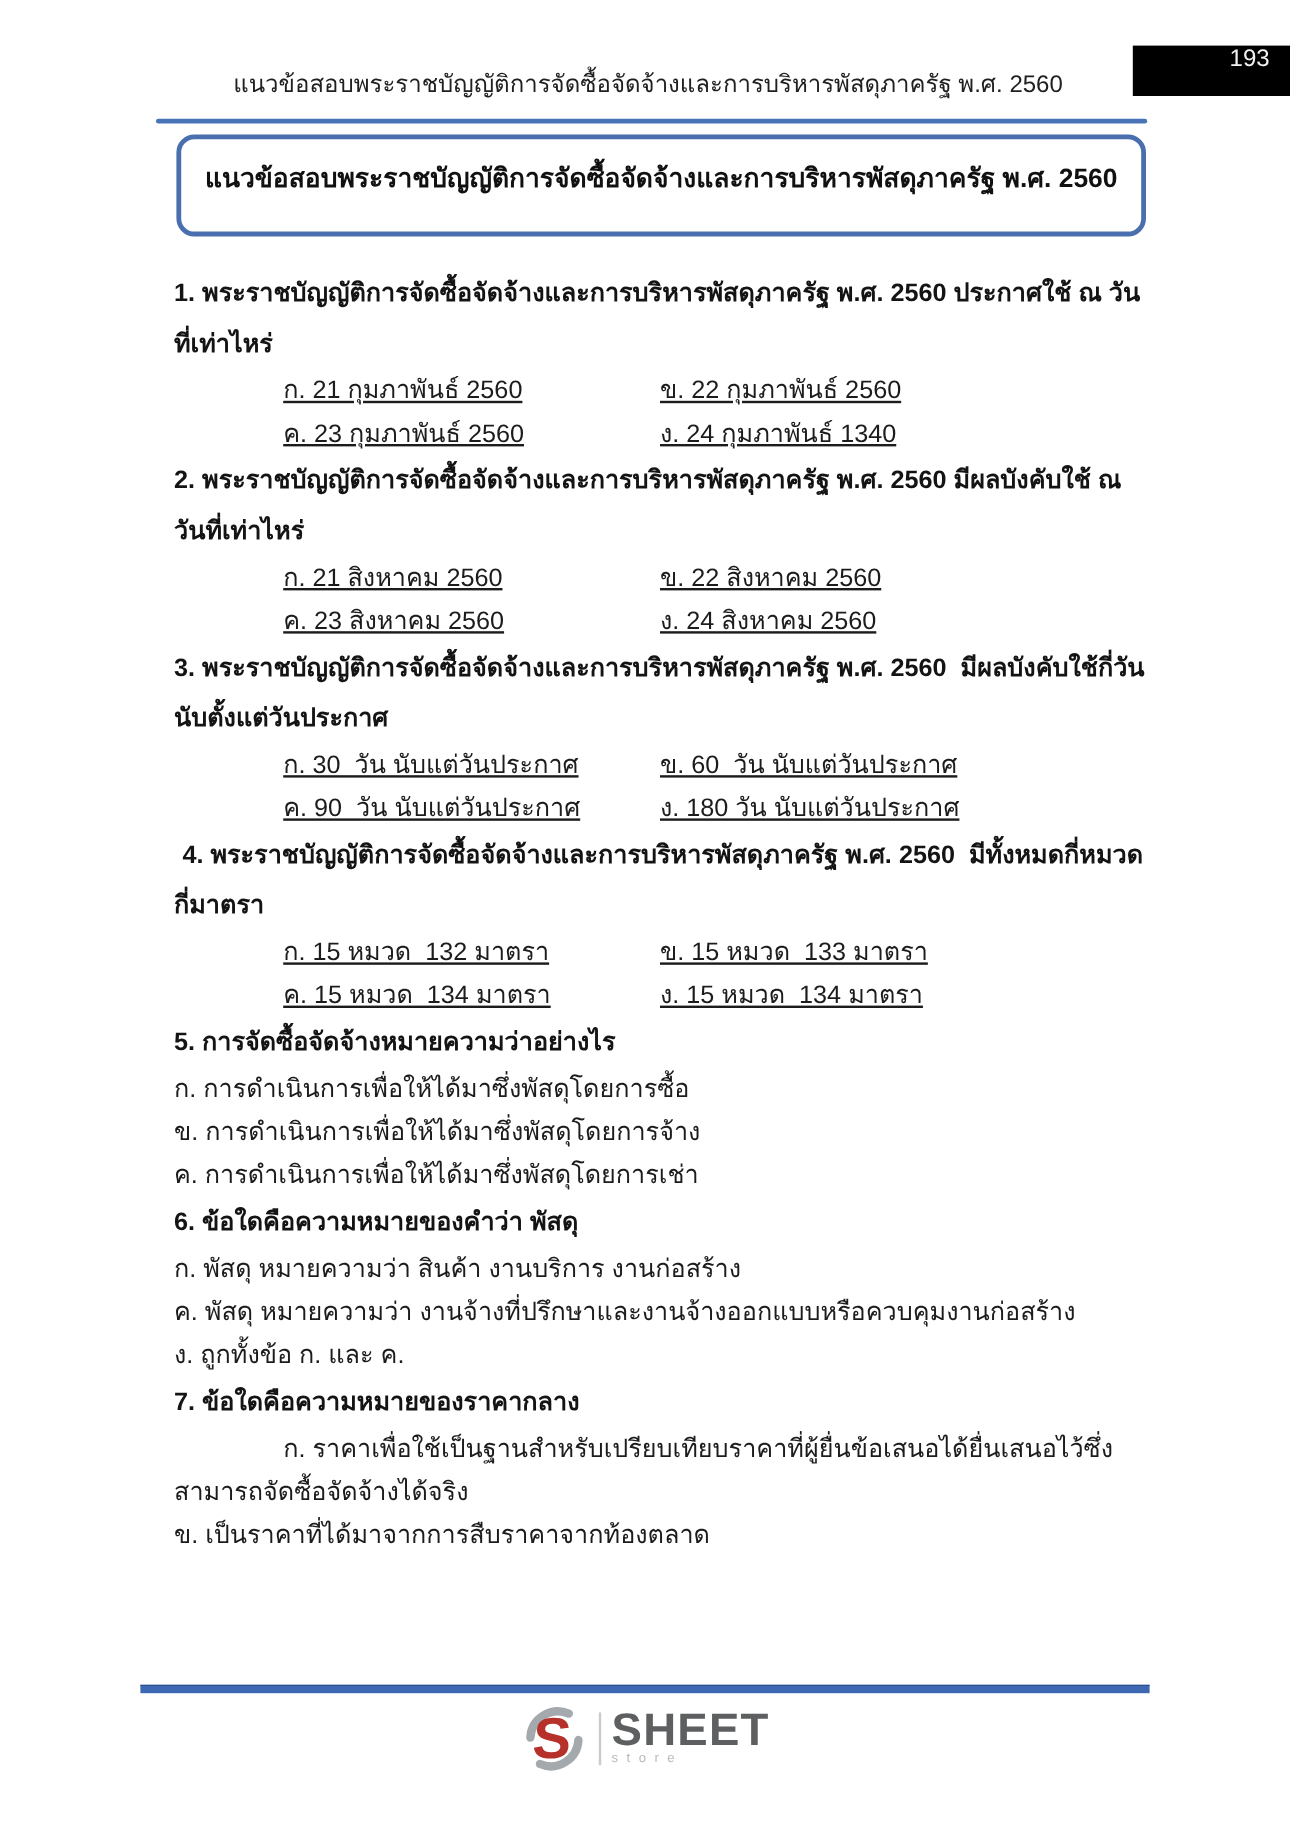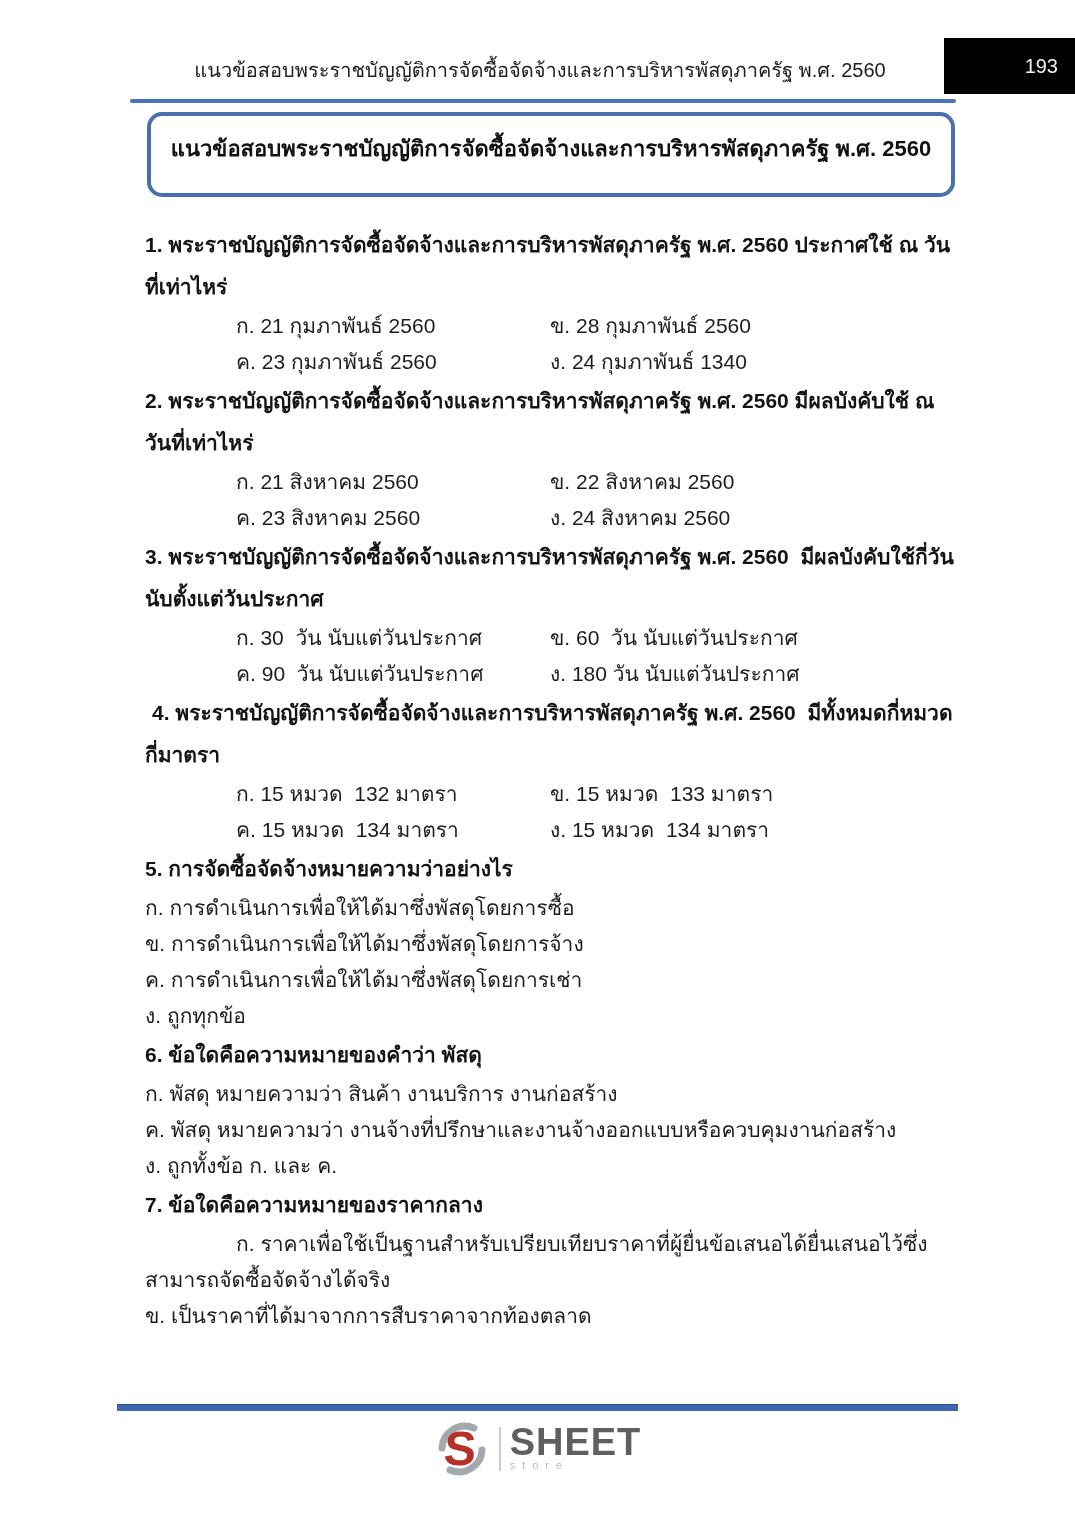--- a/index.html
+++ b/index.html
@@ -11,23 +11,23 @@
     color:#1c1c1c;
     overflow:hidden;
   }
   
   .header-title{
     position:absolute;top:54px;left:145px;width:790px;
     text-align:center;font-size:20px;color:#202020;
     white-space:nowrap;
   }
   .page-num-box{
-    position:absolute;top:38px;right:0;width:131px;height:56px;
+    position:absolute;top:38px;right:0;width:131px;height:42px;
     background:#000000;color:#f1f1f1;
-    display:flex;align-items:center;justify-content:flex-end;
+    display:flex;align-items:flex-start;justify-content:flex-end;
     padding-right:17px;box-sizing:border-box;font-size:20px;
   }
   .header-rule{
     position:absolute;top:99px;left:130px;width:826px;height:4px;
     background:#4a74b8;border-radius:2px;
   }
   
   .title-box{
     position:absolute;top:112px;left:147px;width:808px;height:85px;
     border:4px solid #4a6fae;border-radius:15px;box-sizing:border-box;
@@ -45,21 +45,21 @@
   }
   .q-text{
     margin:0;font-weight:bold;font-size:21px;line-height:42px;
     white-space:pre-wrap;color:#141414;
   }
   .q-text.indent-sm{text-indent:7px;}
   .opt{
     font-size:21px;line-height:36px;white-space:pre-wrap;color:#1c1c1c;
   }
   .opt-grid{
-    display:grid;grid-template-columns:314px 1fr;margin-left:91px;
+    display:grid;grid-template-columns:314px 1fr;margin-left:91px;text-decoration:underline;
   }
   .opt-list{}
   .opt-list .opt{display:block;}
   .opt-wrap{
     margin:0;font-size:21px;line-height:36px;text-indent:91px;
     white-space:pre-wrap;color:#1c1c1c;
   }
   
   .footer-rule{
     position:absolute;top:1404px;left:117px;width:841px;height:7px;
@@ -94,21 +94,21 @@
   <div class="title-box">
     <div class="title-box-text">แนวข้อสอบพระราชบัญญัติการจัดซื้อจัดจ้างและการบริหารพัสดุภาครัฐ พ.ศ. 2560</div>
   </div>
 
   <div class="content">
 
     <div>
       <p class="q-text">1. พระราชบัญญัติการจัดซื้อจัดจ้างและการบริหารพัสดุภาครัฐ พ.ศ. 2560 ประกาศใช้ ณ วันที่เท่าไหร่</p>
       <div class="opt-grid">
         <span class="opt">ก. 21 กุมภาพันธ์ 2560</span>
-        <span class="opt">ข. 28 กุมภาพันธ์ 2560</span>
+        <span class="opt">ข. 22 กุมภาพันธ์ 2560</span>
         <span class="opt">ค. 23 กุมภาพันธ์ 2560</span>
         <span class="opt">ง. 24 กุมภาพันธ์ 1340</span>
       </div>
     </div>
 
     <div>
       <p class="q-text">2. พระราชบัญญัติการจัดซื้อจัดจ้างและการบริหารพัสดุภาครัฐ พ.ศ. 2560 มีผลบังคับใช้ ณ วันที่เท่าไหร่</p>
       <div class="opt-grid">
         <span class="opt">ก. 21 สิงหาคม 2560</span>
         <span class="opt">ข. 22 สิงหาคม 2560</span>
@@ -136,21 +136,20 @@
         <span class="opt">ง. 15 หมวด  134 มาตรา</span>
       </div>
     </div>
 
     <div>
       <p class="q-text">5. การจัดซื้อจัดจ้างหมายความว่าอย่างไร</p>
       <div class="opt-list">
         <span class="opt">ก. การดำเนินการเพื่อให้ได้มาซึ่งพัสดุโดยการซื้อ</span>
         <span class="opt">ข. การดำเนินการเพื่อให้ได้มาซึ่งพัสดุโดยการจ้าง</span>
         <span class="opt">ค. การดำเนินการเพื่อให้ได้มาซึ่งพัสดุโดยการเช่า</span>
-        <span class="opt">ง. ถูกทุกข้อ</span>
       </div>
     </div>
 
     <div>
       <p class="q-text">6. ข้อใดคือความหมายของคำว่า พัสดุ</p>
       <div class="opt-list">
         <span class="opt">ก. พัสดุ หมายความว่า สินค้า งานบริการ งานก่อสร้าง</span>
         <span class="opt">ค. พัสดุ หมายความว่า งานจ้างที่ปรึกษาและงานจ้างออกแบบหรือควบคุมงานก่อสร้าง</span>
         <span class="opt">ง. ถูกทั้งข้อ ก. และ ค.</span>
       </div>

